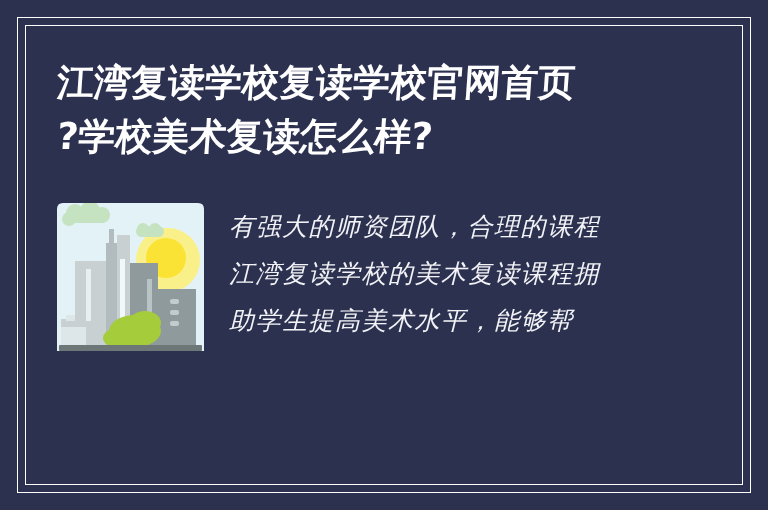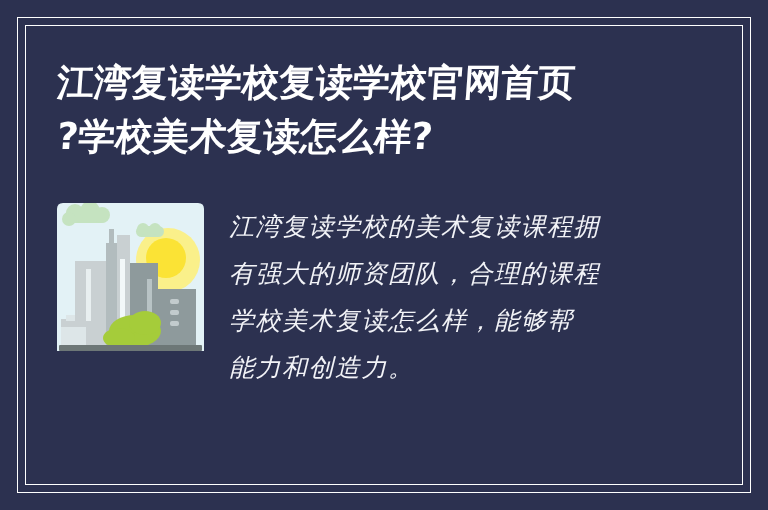--- a/index.html
+++ b/index.html
@@ -167,20 +167,19 @@
             <ellipse cx="62" cy="135" rx="16" ry="10"></ellipse>
             <ellipse cx="88" cy="120" rx="16" ry="12"></ellipse>
           </g>
         </g>
 
         <rect x="2" y="142" width="143" height="6" rx="1" fill="#6d7777"></rect>
       </svg>
     </div>
 
     <div id="body-text">
+      <div class="bline">有强大的师资团队，合理的课程</div>
       <div class="bline">江湾复读学校的美术复读课程拥</div>
-      <div class="bline">有强大的师资团队，合理的课程</div>
-      <div class="bline">学校美术复读怎么样，能够帮</div>
-      <div class="bline">能力和创造力。</div>
+      <div class="bline">助学生提高美术水平，能够帮</div>
     </div>
 
   </div>
 </div>
 
 </body></html>

